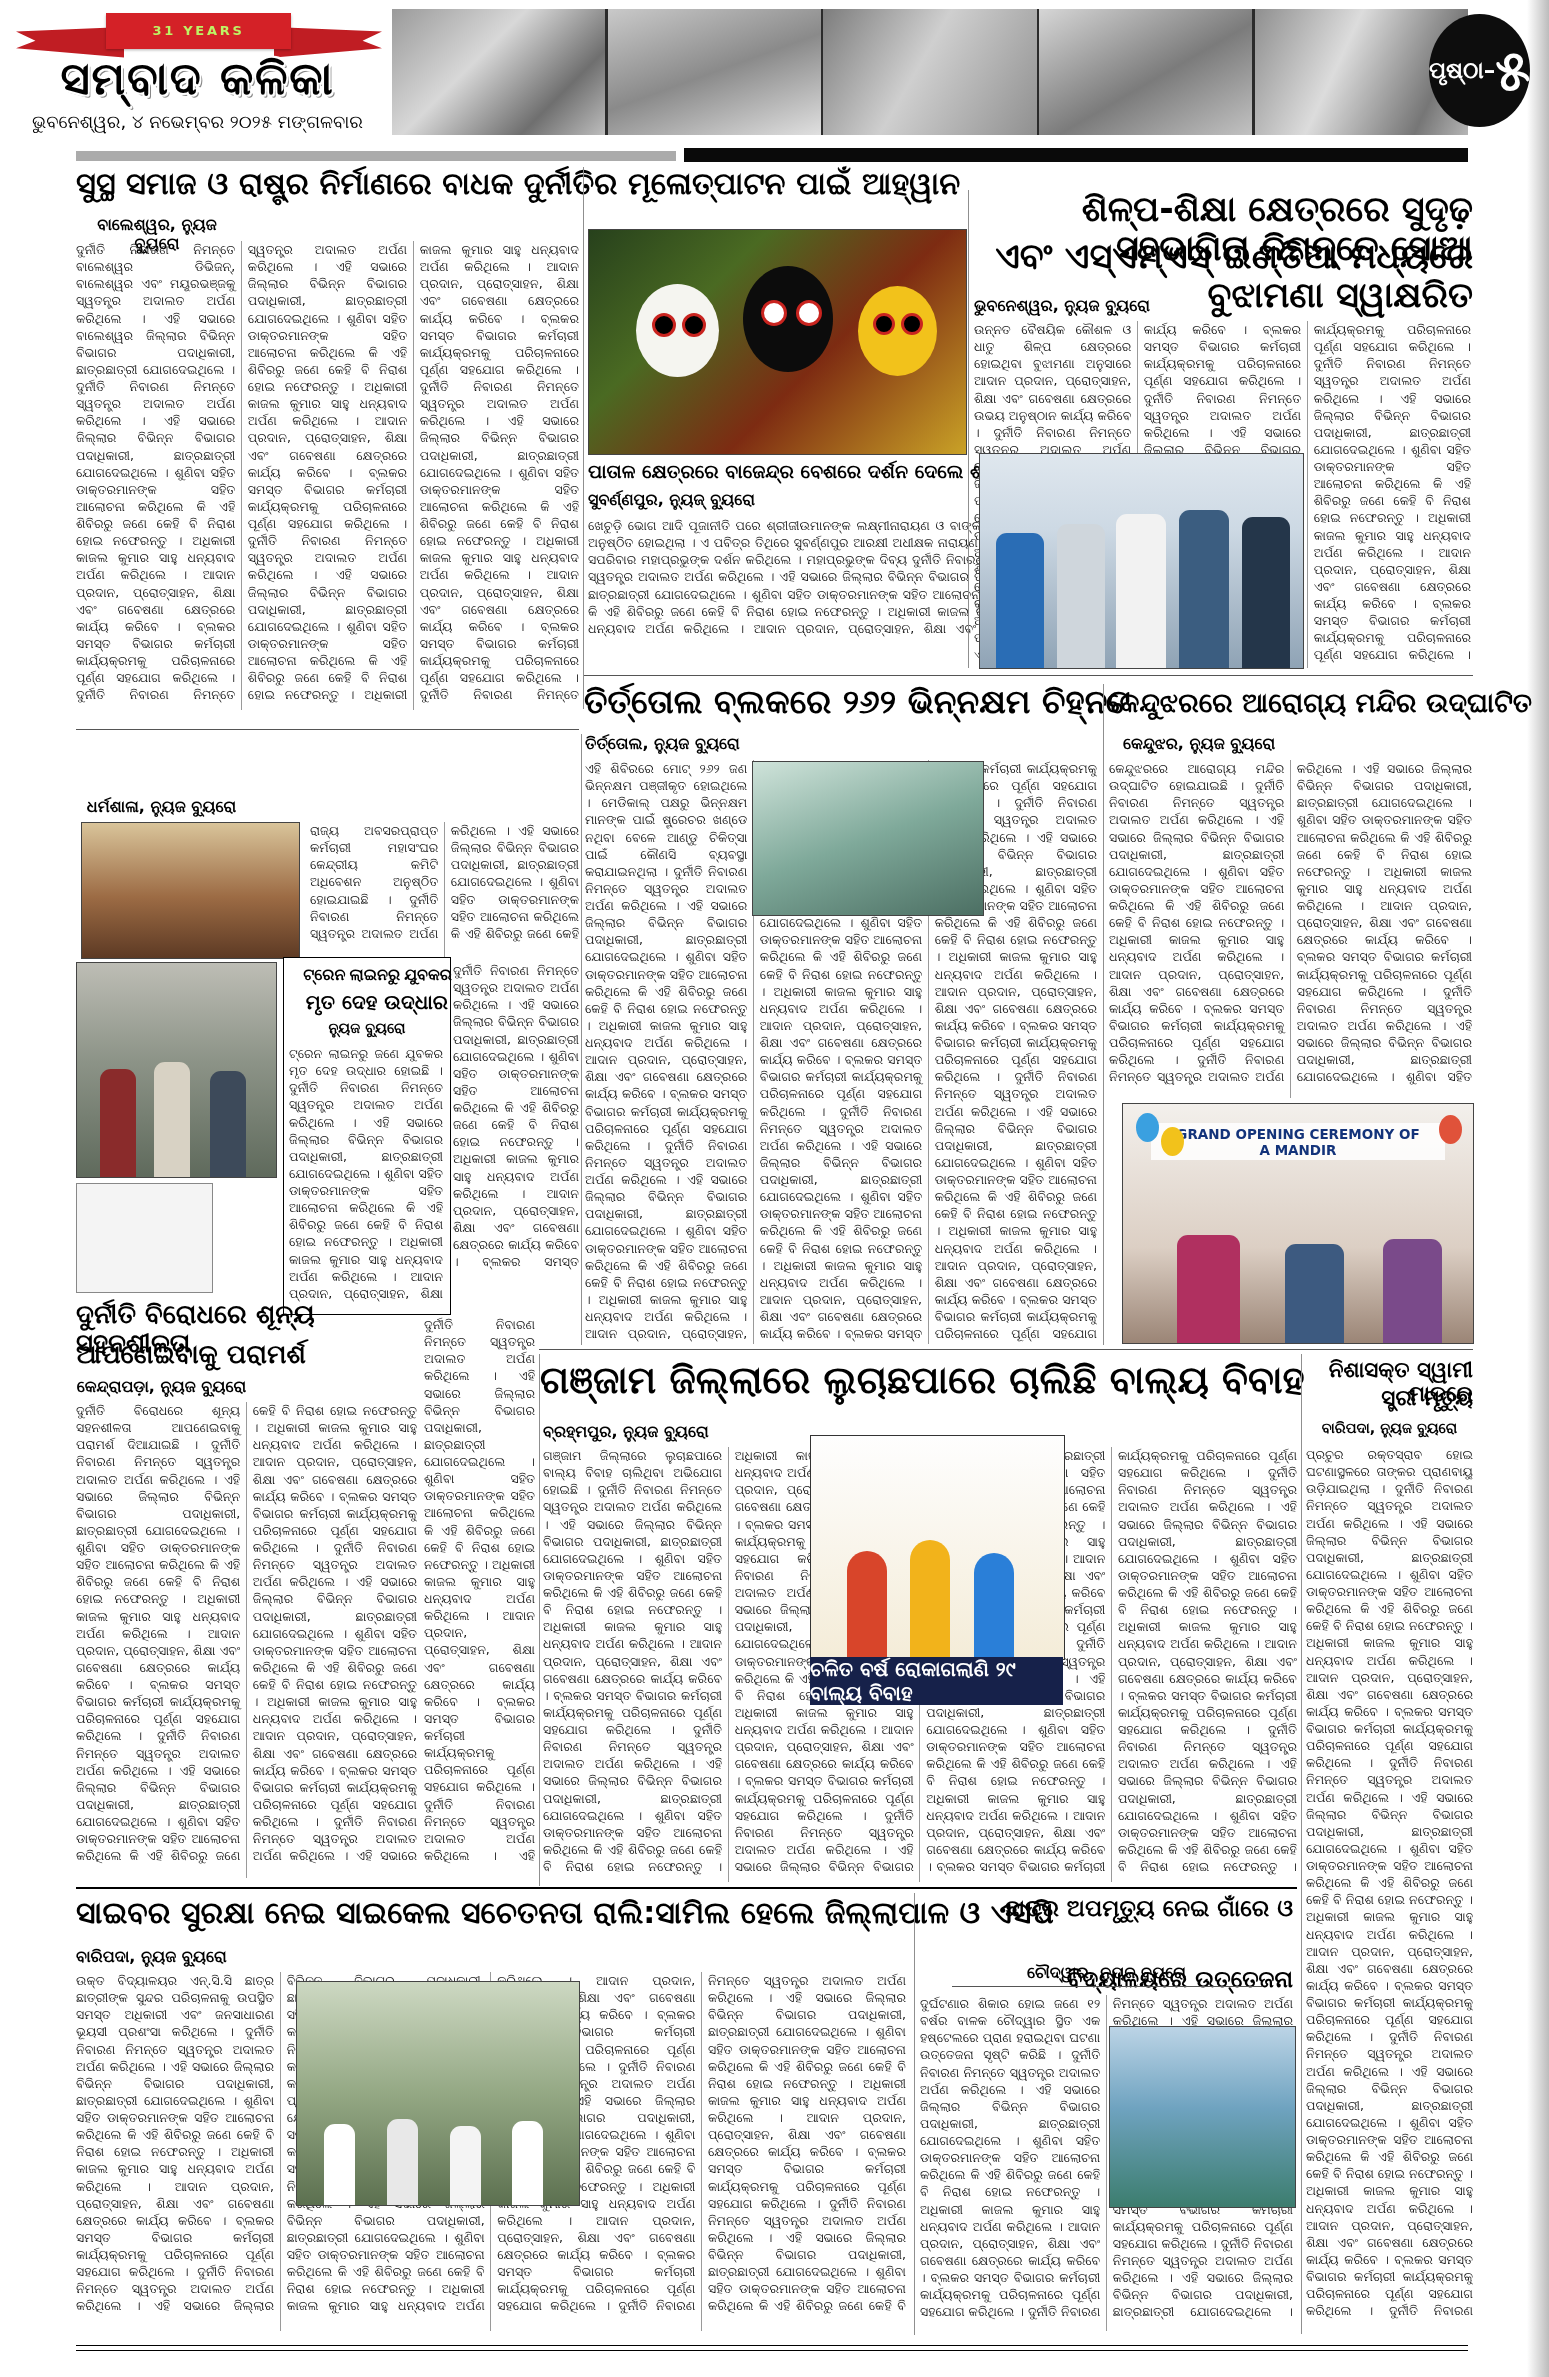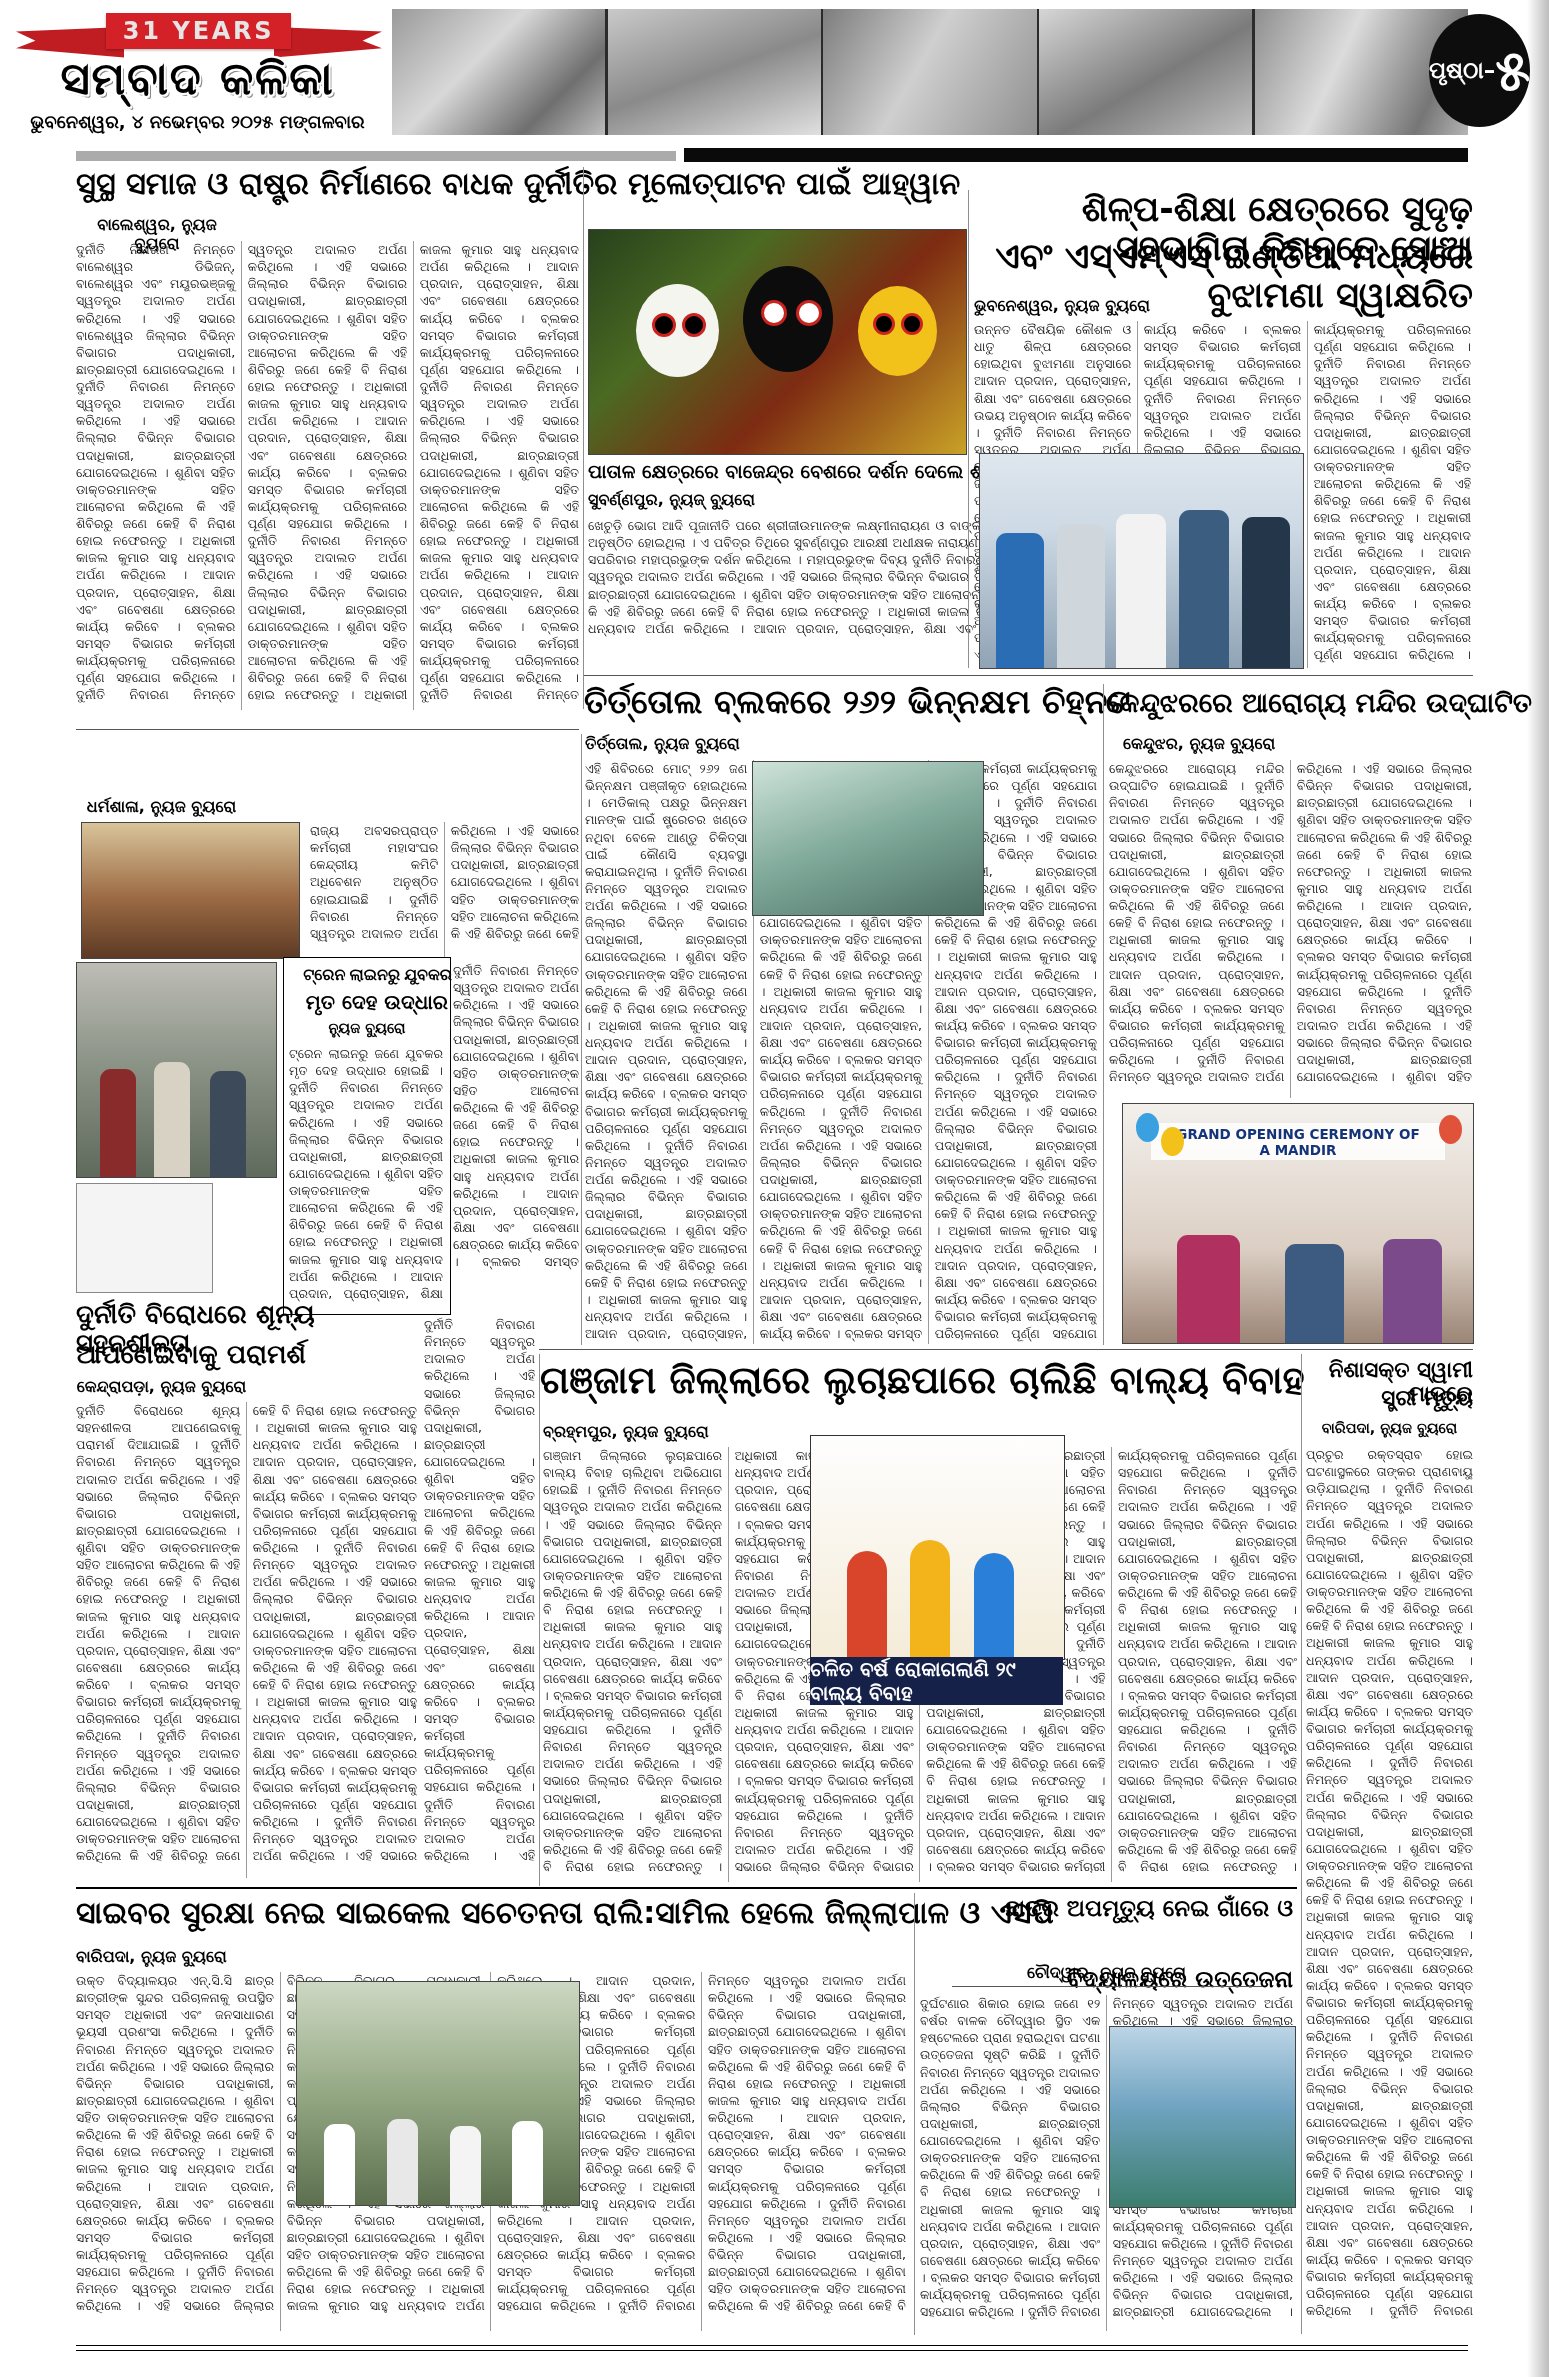--- a/index.html
+++ b/index.html
@@ -3,30 +3,30 @@
 <meta charset="utf-8">
 <style>
   html,body{margin:0;padding:0;background:#e9e9e9;}
   .page{position:relative;width:1550px;height:2377px;background:#ffffff;overflow:hidden;
         font-family:"DejaVu Sans",sans-serif;color:#111;}
   .edge-shadow{position:absolute;right:0;top:0;width:23px;height:100%;
         background:linear-gradient(to right,#ffffff,#b9b9b9);}
   
   .ribbon{position:absolute;left:106px;top:12.6px;width:185px;height:36px;background:#d42127;
         display:flex;align-items:center;justify-content:center;box-shadow:0 1.8px 2.7px rgba(0,0,0,.3);}
-  .ribbon span{color:#e5e5e5;font-weight:bold;font-size:24px;letter-spacing:2.7px;}
+  .ribbon span{color:#bef264;font-weight:bold;font-size:13px;letter-spacing:2.7px;}
   .ribbon-tail{position:absolute;top:27px;width:108px;height:30.5px;background:#c01d23;}
   .tail-l{left:16px;clip-path:polygon(0 15%,100% 0,100% 100%,0 70%, 18% 45%);}
   .tail-r{left:274px;clip-path:polygon(0 0,100% 15%,82% 45%,100% 70%,0 100%);}
   .paper-title{position:absolute;left:9px;top:52px;width:377px;text-align:center;
         font-family:"DejaVu Serif",serif;font-weight:bold;font-size:45px;color:#000;
         text-shadow:1.8px 1.8px 0 #fff,-1.8px -1.8px 0 #fff,1.8px -1.8px 0 #fff,-1.8px 1.8px 0 #fff,2.7px 2.7px 0 #888;
         letter-spacing:1.8px;white-space:nowrap;}
   .dateline{position:absolute;left:9px;top:111px;width:377px;text-align:center;
-        font-weight:bold;font-size:18px;color:#000;white-space:nowrap;}
+        font-weight:normal;font-size:18px;color:#000;white-space:nowrap;}
   .photo-strip{position:absolute;left:392px;top:9px;width:1076px;height:126px;background:#2b2b2b;
         display:flex;gap:2.7px;padding:0;}
   .strip-ph{flex:1;background:linear-gradient(135deg,#9a9a9a,#d8d8d8 40%,#6f6f6f 75%,#bdbdbd);}
   .strip-ph:nth-child(2){background:linear-gradient(160deg,#c9c9c9,#8a8a8a 50%,#e0e0e0);}
   .strip-ph:nth-child(3){background:linear-gradient(120deg,#7d7d7d,#cfcfcf 45%,#909090);}
   .strip-ph:nth-child(4){background:linear-gradient(150deg,#d6d6d6,#7b7b7b 55%,#c2c2c2);}
   .strip-ph:nth-child(5){background:linear-gradient(115deg,#8f8f8f,#dcdcdc 40%,#767676 80%,#b5b5b5);}
   .page-bubble{position:absolute;left:1429px;top:14.4px;width:101px;height:113px;background:#0d0d0d;
         border-radius:50%;display:flex;align-items:center;justify-content:center;color:#fff;}
   .page-bubble .lbl{font-size:23px;font-weight:bold;}

